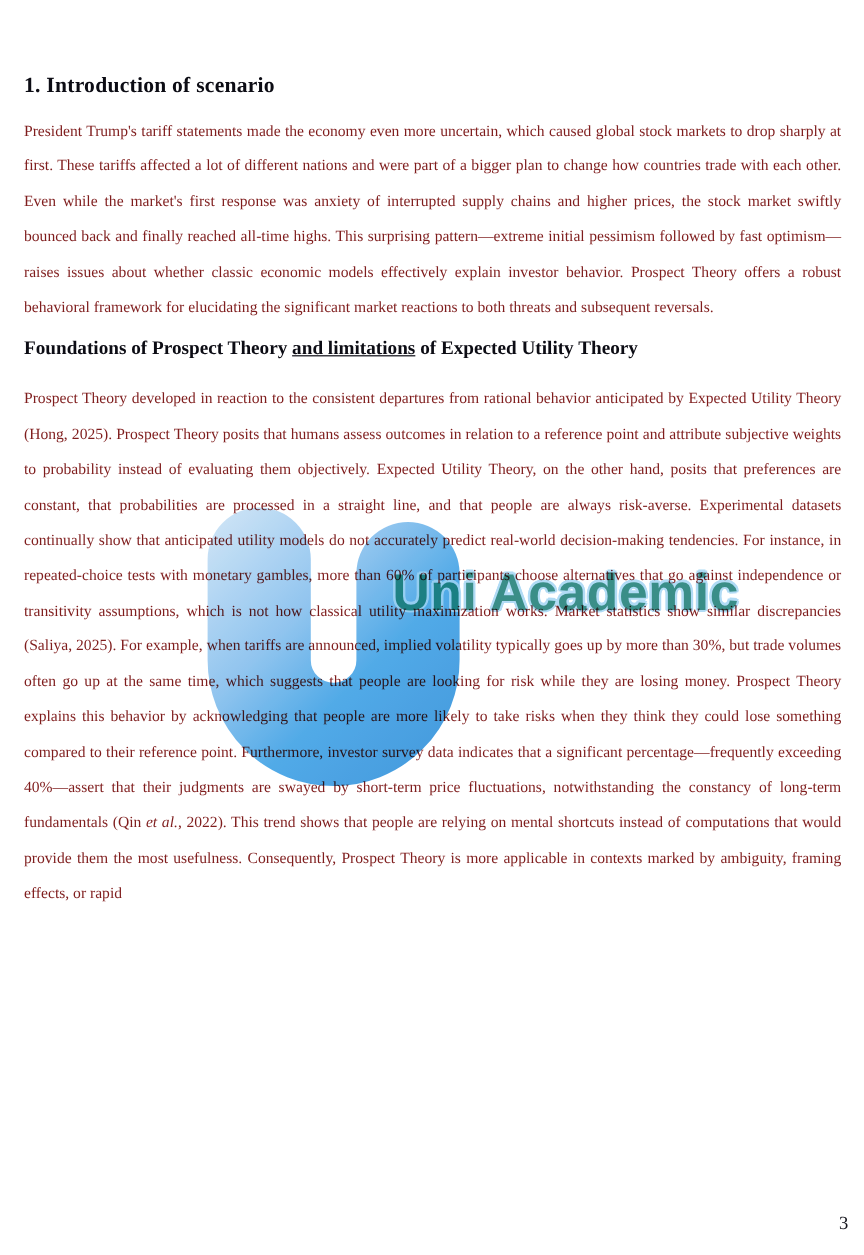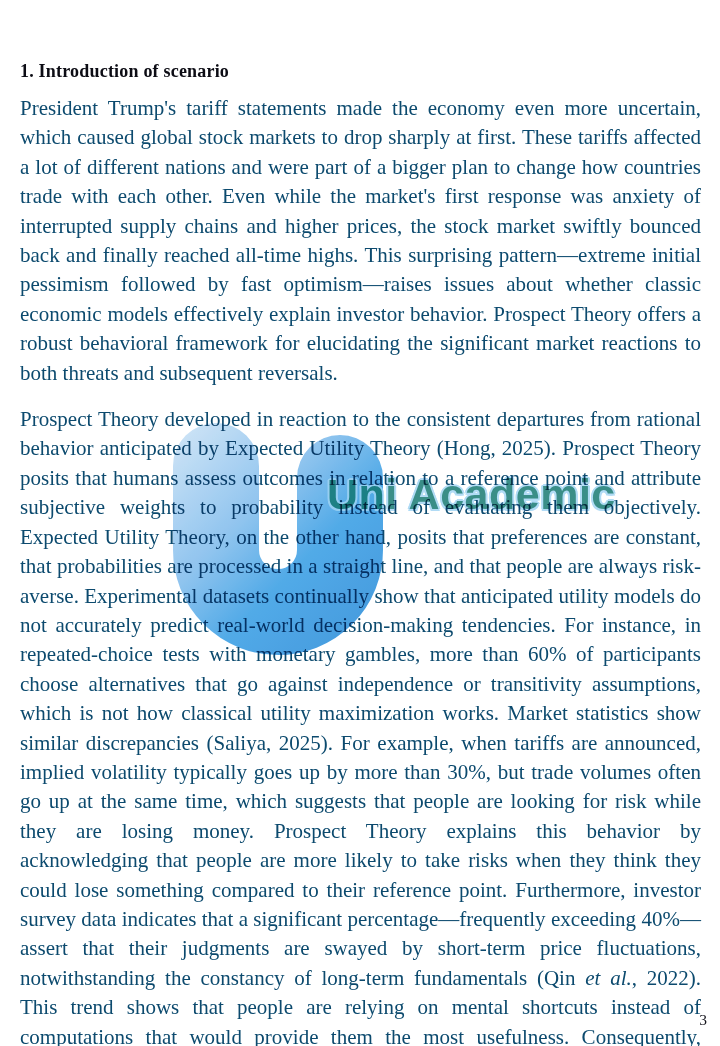--- a/index.html
+++ b/index.html
@@ -35,25 +35,25 @@
   .sub-heading {
     font-size: 16px;
     font-weight: bold;
     margin: 12px 0 0 0;
     color: #0c0c14;
   }
   .sub-heading .u {
     text-decoration: underline;
   }
   .para {
-    font-size: 21px;
+    font-size: 13px;
     line-height: 29.4px;
     text-align: justify;
     margin: 12px 0 0 0;
-    color: #0c4a6e;
+    color: #7f1d1d;
   }
   .para.second {
     margin-top: 17px;
   }
   .page-number {
     position: absolute;
     right: 13px;
     bottom: 17px;
     font-size: 15.5px;
     color: #14141c;
@@ -95,20 +95,21 @@
 
 <div class="page">
 
   <div class="content">
 
     <h1 class="sec-heading">1. Introduction of scenario</h1>
 
     <p class="para">President Trump's tariff statements made the economy even more uncertain, which caused global stock markets to drop sharply at first. These tariffs affected a lot of different nations and were part of a bigger plan to change how countries trade with each other. Even while the market's first response was anxiety of interrupted supply chains and higher prices, the stock market swiftly bounced back and finally reached all-time highs. This surprising pattern—extreme initial pessimism followed by fast optimism—raises issues about whether classic economic models effectively explain investor behavior. Prospect Theory offers a robust behavioral framework for elucidating the significant market reactions to both threats and subsequent reversals.</p>
 
 
+    <h2 class="sub-heading"><span>Foundations of Prospect Theory </span><span class="u">and limitations</span><span> of Expected Utility Theory</span></h2>
 
     <p class="para second"><span>Prospect Theory developed in reaction to the consistent departures from rational behavior anticipated by Expected Utility Theory (Hong, 2025). Prospect Theory posits that humans assess outcomes in relation to a reference point and attribute subjective weights to probability instead of evaluating them objectively. Expected Utility Theory, on the other hand, posits that preferences are constant, that probabilities are processed in a straight line, and that people are always risk-averse. Experimental datasets continually show that anticipated utility models do not accurately predict real-world decision-making tendencies. For instance, in repeated-choice tests with monetary gambles, more than 60% of participants choose alternatives that go against independence or transitivity assumptions, which is not how classical utility maximization works. Market statistics show similar discrepancies (Saliya, 2025). For example, when tariffs are announced, implied volatility typically goes up by more than 30%, but trade volumes often go up at the same time, which suggests that people are looking for risk while they are losing money. Prospect Theory explains this behavior by acknowledging that people are more likely to take risks when they think they could lose something compared to their reference point. Furthermore, investor survey data indicates that a significant percentage—frequently exceeding 40%—assert that their judgments are swayed by short-term price fluctuations, notwithstanding the constancy of long-term fundamentals (Qin </span><i>et al.</i><span>, 2022). This trend shows that people are relying on mental shortcuts instead of computations that would provide them the most usefulness. Consequently, Prospect Theory is more applicable in contexts marked by ambiguity, framing effects, or rapid</span></p>
 
     <div class="page-number">3</div>
   </div>
 
   <div class="watermark">
 
     <svg class="wm-logo" width="230" height="245" viewBox="165 416 230 245" xmlns="http://www.w3.org/2000/svg">
       <defs>

